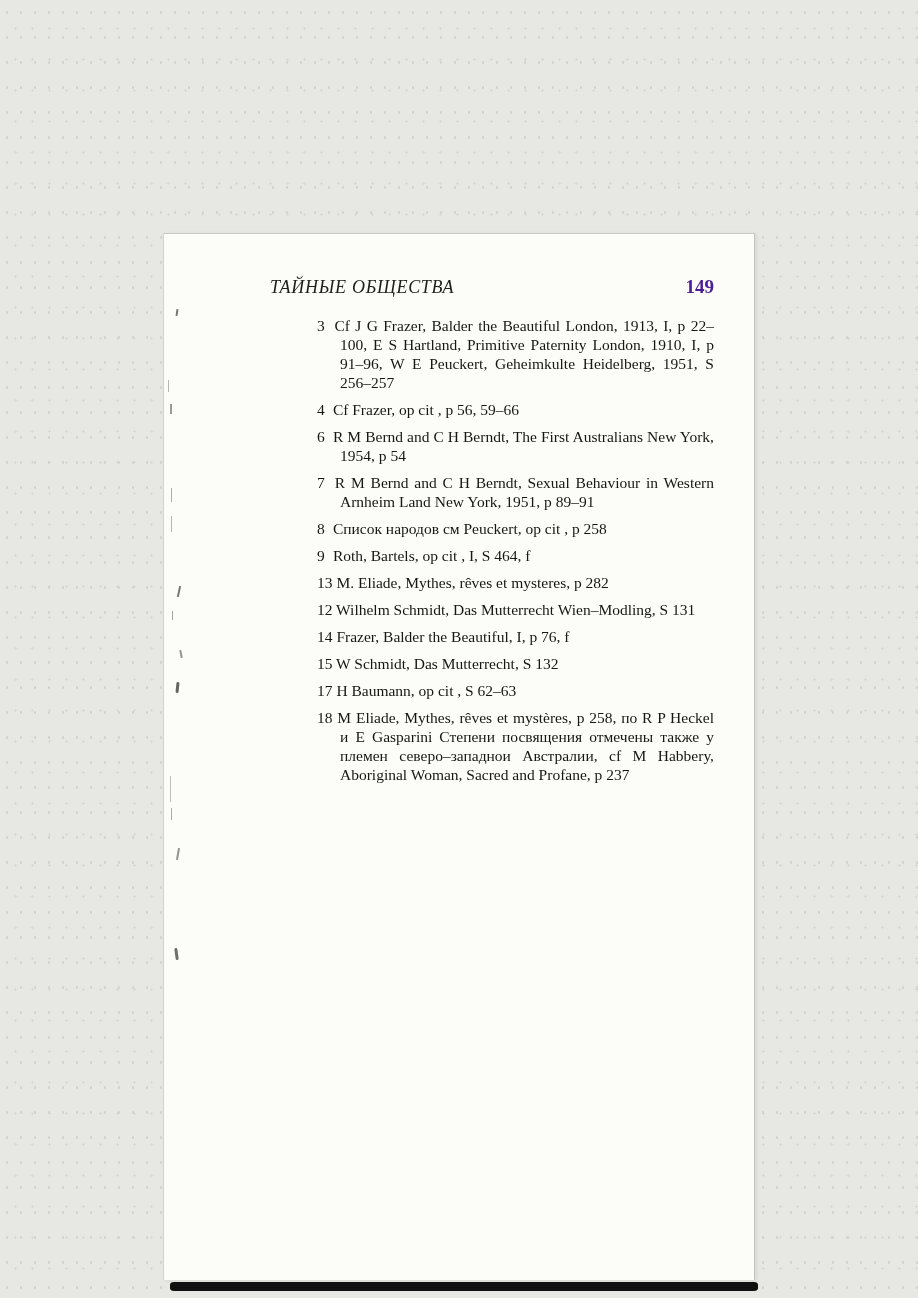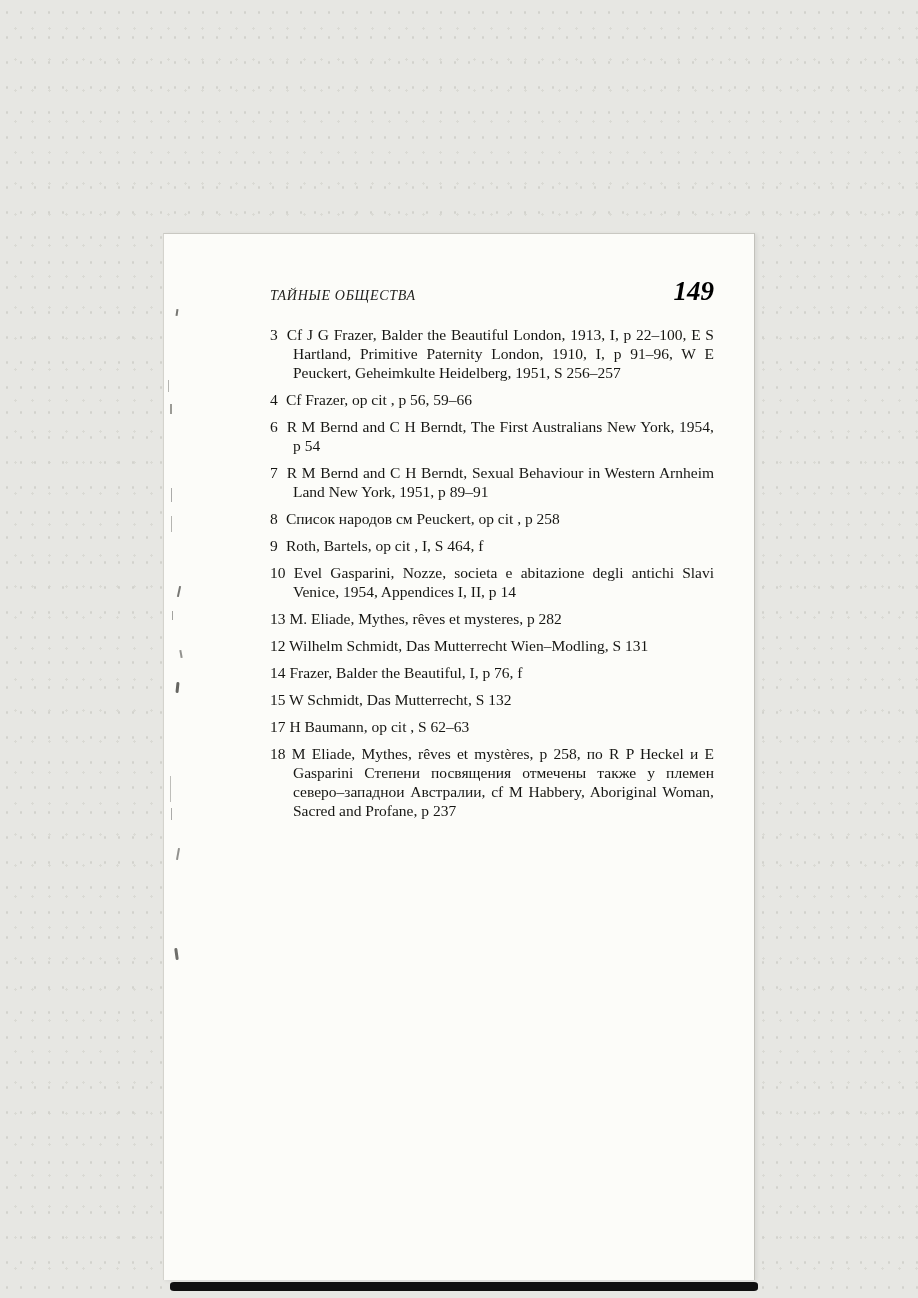--- a/index.html
+++ b/index.html
@@ -37,35 +37,35 @@
   }
 
   .header-row {
     display: flex;
     justify-content: space-between;
     align-items: baseline;
     margin-bottom: 18px;
   }
   .book-title {
     font-style: italic;
-    font-size: 14px;
+    font-size: 18px;
     letter-spacing: 0.7px;
     color: #1e1e1a;
   }
   .page-number {
-    font-style: italic;
     font-weight: bold;
-    font-size: 27px;
-    color: #000000;
+    font-size: 19px;
+    color: #4c1d95;
   }
 
   .refs {
     font-size: 15.5px;
     line-height: 19px;
     color: #161613;
+    margin-left: 47px;
   }
   .ref {
     margin-bottom: 8px;
     padding-left: 23px;
     text-indent: -23px;
     text-align: justify;
   }
   .ref .num {
     display: inline-block;
     min-width: 12px;
@@ -141,24 +141,20 @@
         <div class="ref">
           <span class="num">8</span>
           <span class="txt">Список народов см Peuckert, op cit , p 258</span>
         </div>
 
         <div class="ref">
           <span class="num">9</span>
           <span class="txt">Roth, Bartels, op cit , I, S 464, f</span>
         </div>
 
-        <div class="ref">
-          <span class="num">10</span>
-          <span class="txt">Evel Gasparini, Nozze, societa e abitazione degli antichi Slavi Venice, 1954, Appendices I, II, p 14</span>
-        </div>
 
         <div class="ref">
           <span class="num">13</span>
           <span class="txt">M. Eliade, Mythes, rêves et mysteres, p 282</span>
         </div>
 
         <div class="ref">
           <span class="num">12</span>
           <span class="txt">Wilhelm Schmidt, Das Mutterrecht Wien–Modling, S 131</span>
         </div>

